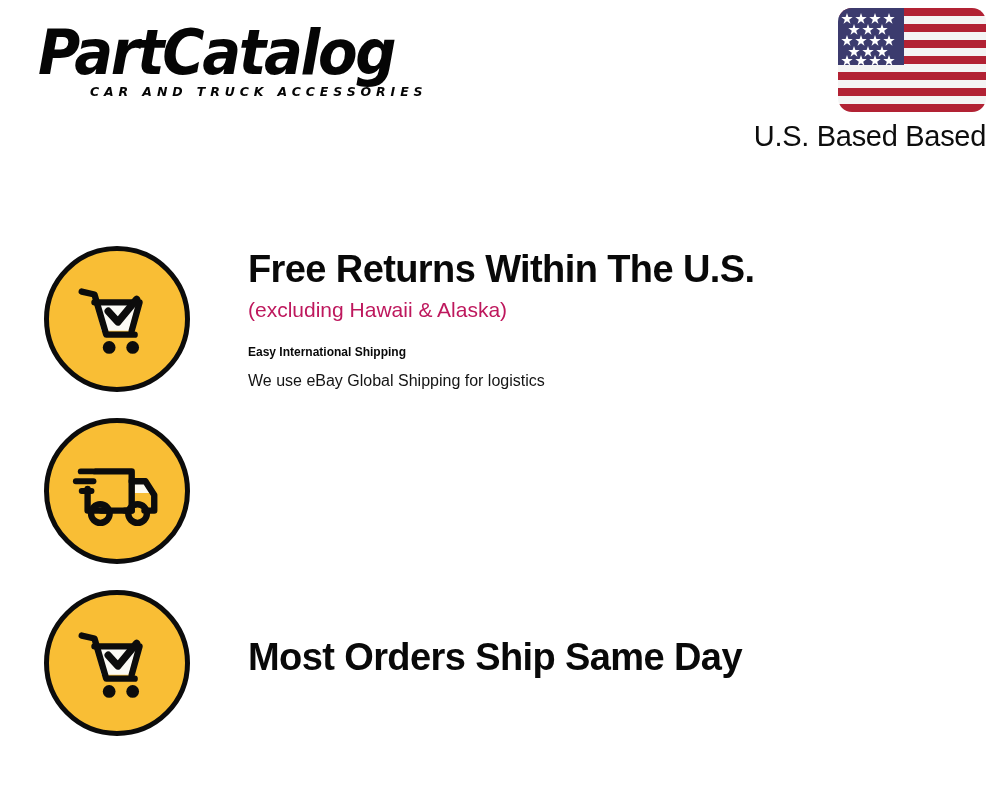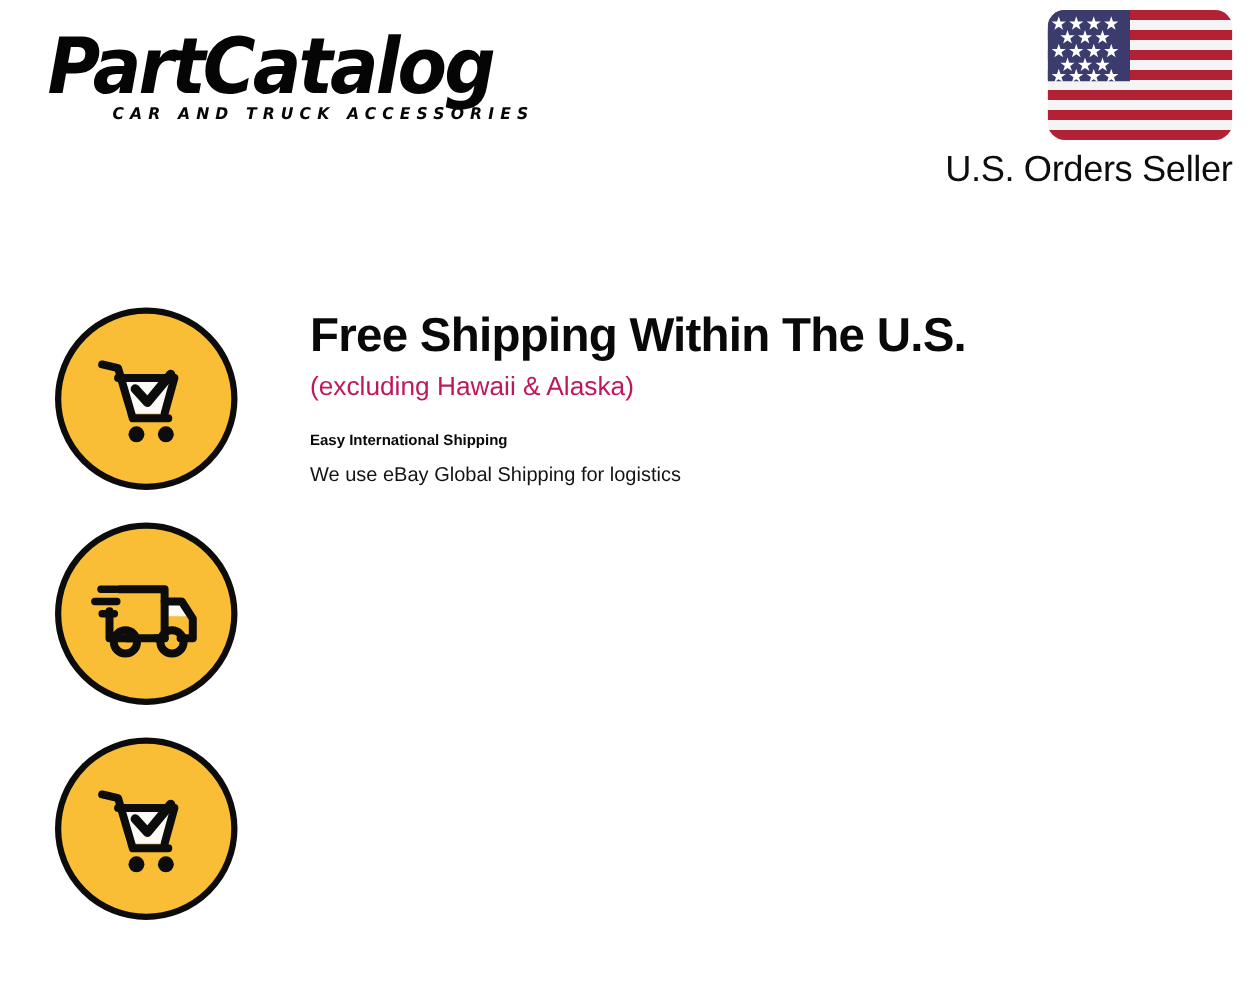--- a/index.html
+++ b/index.html
@@ -188,37 +188,37 @@
       <polygon points="44,38 45.4,42.1 49.7,42.1 46.2,44.7 47.5,48.8 44,46.3 40.5,48.8 41.8,44.7 38.3,42.1 42.6,42.1"></polygon>
 
       <polygon points="9,47 10.4,51.1 14.7,51.1 11.2,53.7 12.5,57.8 9,55.3 5.5,57.8 6.8,53.7 3.3,51.1 7.6,51.1"></polygon>
       <polygon points="23,47 24.4,51.1 28.7,51.1 25.2,53.7 26.5,57.8 23,55.3 19.5,57.8 20.8,53.7 17.3,51.1 21.6,51.1"></polygon>
       <polygon points="37,47 38.4,51.1 42.7,51.1 39.2,53.7 40.5,57.8 37,55.3 33.5,57.8 34.8,53.7 31.3,51.1 35.6,51.1"></polygon>
       <polygon points="51,47 52.4,51.1 56.7,51.1 53.2,53.7 54.5,57.8 51,55.3 47.5,57.8 48.8,53.7 45.3,51.1 49.6,51.1"></polygon>
     </g>
   </svg>
 </div>
 
-<div id="seller-label">U.S. Orders Seller</div>
+<div id="seller-label">U.S. Based Based</div>
 
 <div class="feature-row" id="feature-row-0">
   <div class="badge-circle">
     <svg viewBox="0 0 100 100" aria-hidden="true">
       <polygon points="28,34 70,34 62,62 34,62" fill="#FBFAF5"></polygon>
       <g fill="none" stroke="#0c0c0c" stroke-width="6.5" stroke-linecap="round" stroke-linejoin="round">
         <path d="M14 22 L27 25 L39 66 L68 66"></path>
         <path d="M27 33 L73 33 L65 62"></path>
       </g>
       <polyline points="41,42 51,53 70,30" fill="none" stroke="#0c0c0c" stroke-width="7.5" stroke-linecap="round" stroke-linejoin="round"></polyline>
       <circle cx="42" cy="79" r="6.5" fill="#0c0c0c"></circle>
       <circle cx="66" cy="79" r="6.5" fill="#0c0c0c"></circle>
     </svg>
   </div>
   <div class="feature-text">
-    <div class="feature-title">Free Shipping Within The U.S.</div>
+    <div class="feature-title">Free Returns Within The U.S.</div>
     <div class="feature-sub">(excluding Hawaii &amp; Alaska)</div>
     <div class="feature-sub2-strong">Easy International Shipping</div>
     <div class="feature-sub3">We use eBay Global Shipping for logistics</div>
   </div>
 </div>
 
 <div class="feature-row" id="feature-row-1">
   <div class="badge-circle">
     <svg viewBox="0 0 100 100" aria-hidden="true">
       <polygon points="68,40 78,40 83,52 68,52" fill="#FDFBF2"></polygon>
@@ -245,13 +245,16 @@
       <polygon points="28,34 70,34 62,62 34,62" fill="#FBFAF5"></polygon>
       <g fill="none" stroke="#0c0c0c" stroke-width="6.5" stroke-linecap="round" stroke-linejoin="round">
         <path d="M14 22 L27 25 L39 66 L68 66"></path>
         <path d="M27 33 L73 33 L65 62"></path>
       </g>
       <polyline points="41,42 51,53 70,30" fill="none" stroke="#0c0c0c" stroke-width="7.5" stroke-linecap="round" stroke-linejoin="round"></polyline>
       <circle cx="42" cy="79" r="6.5" fill="#0c0c0c"></circle>
       <circle cx="66" cy="79" r="6.5" fill="#0c0c0c"></circle>
     </svg>
   </div>
+  <div class="feature-text">
+    <div class="feature-title">Most Orders Ship Same Day</div>
+  </div>
 </div>
 
 </body></html>

